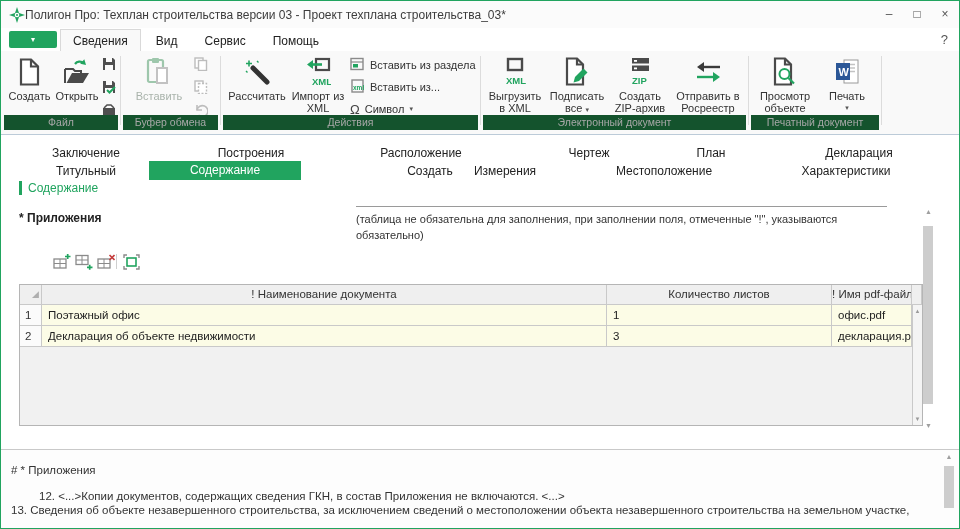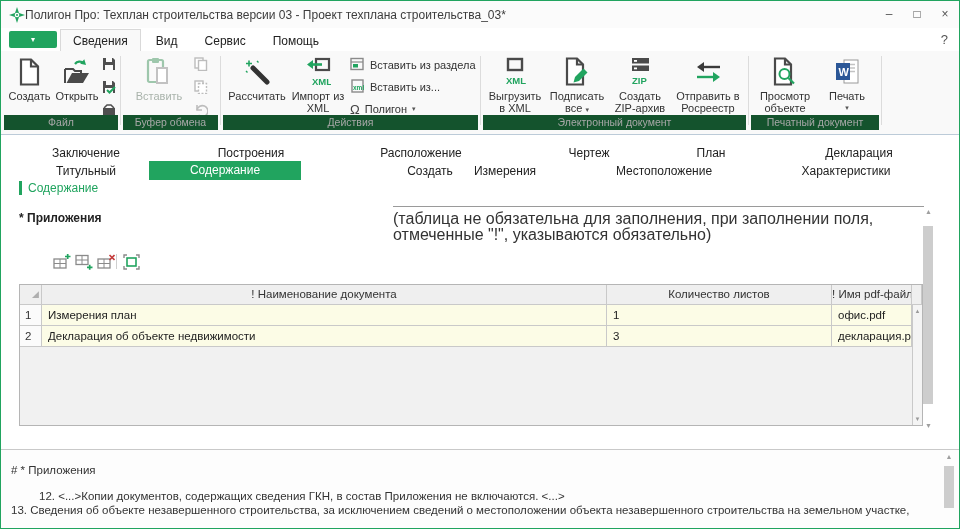--- a/index.html
+++ b/index.html
@@ -42,22 +42,22 @@
   
   .tabs-area { position:absolute; top:134px; left:0; right:0; height:64px; background:#fff; }
   .stab { position:absolute; transform:translateX(-50%); font-size:12px; color:#222; white-space:nowrap; }
   .stab-active { position:absolute; background:var(--accent,#21a45f); color:#fff; text-align:center;
                  font-size:12px; line-height:19px; }
   .crumb-bar { position:absolute; left:18px; top:46px; width:3px; height:14px; background:var(--accent,#21a45f); }
   .crumb-text { position:absolute; left:27px; top:46px; font-size:12px; color:var(--accent,#21a45f); }
 
   
   .field-label { position:absolute; left:18px; top:210px; font-size:12px; font-weight:bold; color:#222; }
-  .note { position:absolute; left:392px; top:205px; width:531px; border-top:1px solid #9a9a9a;
-          padding-top:4px; font-size:16px; line-height:16px; color:#333; }
+  .note { position:absolute; left:355px; top:205px; width:531px; border-top:1px solid #9a9a9a;
+          padding-top:4px; font-size:11px; line-height:16px; color:#333; }
   .ttool-btn { position:absolute; top:252px; width:20px; height:17px; display:flex; align-items:center; }
   .ttool-sep { position:absolute; top:253px; left:115px; width:1px; height:15px; background:#cfcfcf; }
 
   
   .tbl { position:absolute; left:18px; top:283px; width:904px; height:142px;
          border:1px solid #b5b5b5; background:#f1f1f1; font-size:11.5px; }
   .cell { position:absolute; border-right:1px solid #c9c9c9; border-bottom:1px solid #c9c9c9;
           overflow:hidden; white-space:nowrap; }
   .hcell { background:#efefef; text-align:center; line-height:19px; color:#333; }
   .ncell { background:#fbfbfb; padding-left:5px; line-height:20px; color:#333; }
@@ -232,21 +232,21 @@
         <span>
           <svg width="15" height="14" viewBox="0 0 15 14">
               <rect x="2" y="1" width="11" height="12" fill="none" stroke="#8a8a8a" stroke-width="1.4"></rect>
               <text x="3" y="11" font-size="6.5" font-weight="bold" fill="#21a45f">xml</text>
             </svg>
         </span>
         <span>Вставить из...</span>
       </div>
       <div class="srow" style="left:128px;top:49px;">
         <span style="font-size:13px;color:#444;">Ω</span>
-        <span>Полигон</span>
+        <span>Символ</span>
         <span class="drop">▾</span>
       </div>
       <div class="gstrip">Действия</div>
     </div>
     <div class="rsep" style="left:479px;"></div>
 
     <div class="rgroup" style="left:481px;width:265px;">
       <div class="rbtn" style="left:4px;width:58px;">
         <div class="ric">
           <svg width="24" height="29" viewBox="0 0 24 29">
@@ -378,21 +378,21 @@
 
     <div class="cell hcell" style="left:0;top:0;width:22px;height:20px;">
       <span class="corner-tri">◢</span>
     </div>
     <div class="cell hcell" style="left:22px;top:0;width:565px;height:20px;">! Наименование документа</div>
     <div class="cell hcell" style="left:587px;top:0;width:225px;height:20px;">Количество листов</div>
     <div class="cell hcell" style="left:812px;top:0;width:80px;height:20px;">! Имя pdf-файла</div>
     <div class="cell hcell" style="left:892px;top:0;width:10px;height:20px;"></div>
 
     <div class="cell ncell" style="left:0;top:20px;width:22px;height:21px;">1</div>
-    <div class="cell dcell" style="left:22px;top:20px;width:565px;height:21px;">Измерения план</div>
+    <div class="cell dcell" style="left:22px;top:20px;width:565px;height:21px;">Поэтажный офис</div>
     <div class="cell dcell" style="left:587px;top:20px;width:225px;height:21px;">1</div>
     <div class="cell dcell" style="left:812px;top:20px;width:80px;height:21px;">офис.pdf</div>
 
     <div class="cell ncell" style="left:0;top:41px;width:22px;height:21px;">2</div>
     <div class="cell dcell" style="left:22px;top:41px;width:565px;height:21px;">Декларация об объекте недвижимости</div>
     <div class="cell dcell" style="left:587px;top:41px;width:225px;height:21px;">3</div>
     <div class="cell dcell" style="left:812px;top:41px;width:80px;height:21px;">декларация.pdf</div>
 
     <div class="tbl-scrollcol">
       <span class="mini-arrow" style="top:3px;">▲</span>

